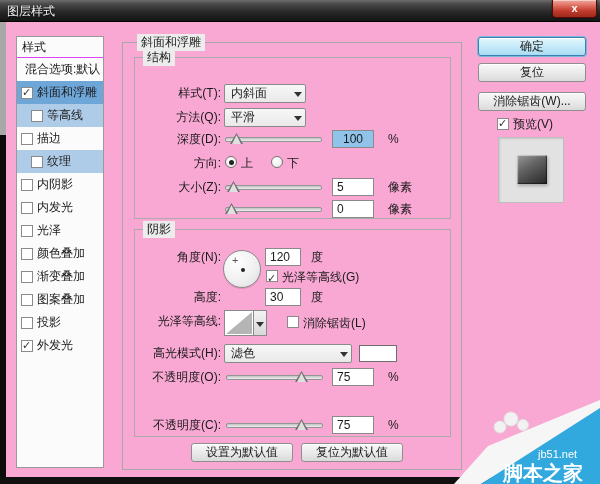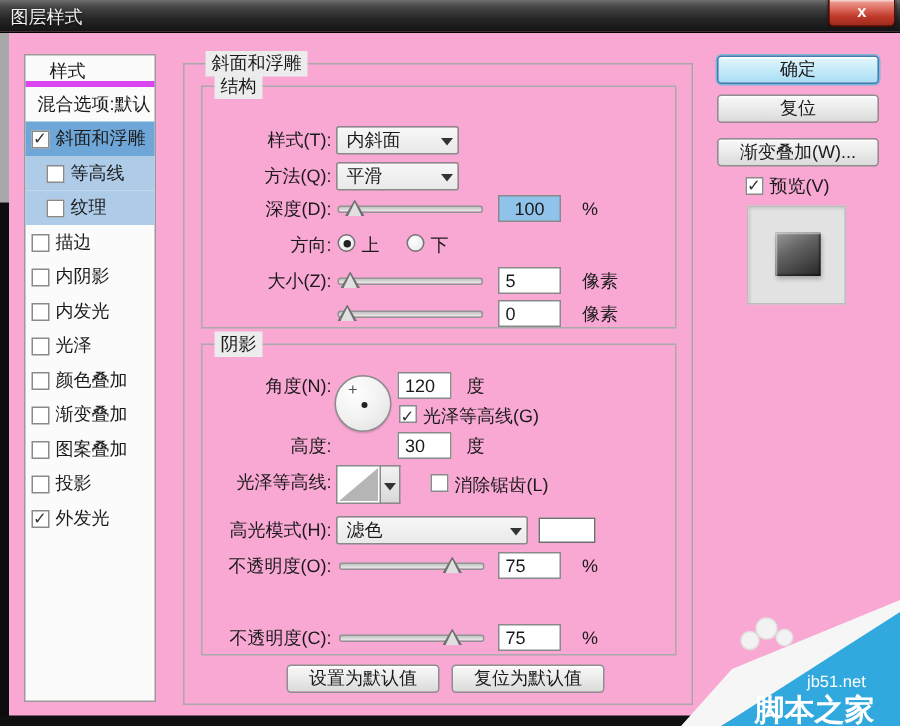--- a/index.html
+++ b/index.html
@@ -19,21 +19,21 @@
     box-shadow:inset 0 1px 0 rgba(255,255,255,.45), 0 0 2px rgba(0,0,0,.6); cursor:pointer; }
 
   
   .edge-left-gray { position:absolute; left:0; top:22px; width:6px; height:113px; background:#a8a8a8; }
   .edge-left-black { position:absolute; left:0; top:135px; width:6px; height:349px; background:#0c0c0c; }
   .edge-bottom { position:absolute; left:0; top:477px; width:600px; height:7px; background:#101010; }
 
   
   .listbox { position:absolute; left:16px; top:36px; width:88px; height:432px;
     background:#fbfbfb; border:1px solid #9a9a9a; }
-  .lb-header { height:21px; line-height:20px; padding-left:16px; border-bottom:4px solid #d946ef; }
+  .lb-header { height:21px; line-height:20px; padding-left:5px; border-bottom:1px solid #d946ef; }
   .sb-item { position:relative; display:flex; align-items:center; height:23px; padding-left:4px; cursor:pointer; }
   .sb-item.sub { padding-left:14px; }
   .sb-item.selected { background:#6ea6d8; }
   .sb-item.subhl { background:#aecbe8; }
   .sb-label { margin-left:4px; white-space:nowrap; }
 
   
   .cb { position:relative; width:12px; height:12px; background:#fff; border:1px solid #8a8a8a;
     flex:none; display:inline-block; }
   .cb.on::after { content:"✓"; position:absolute; left:0px; top:-2px; font-size:11px; font-weight:bold; color:#333; }
@@ -122,27 +122,27 @@
       <span class="sb-label">混合选项:默认</span>
     </div>
     <div class="sb-item selected">
       <span class="cb on"></span>
       <span class="sb-label">斜面和浮雕</span>
     </div>
     <div class="sb-item sub subhl">
       <span class="cb"></span>
       <span class="sb-label">等高线</span>
     </div>
+    <div class="sb-item">
+      <span class="cb"></span>
+      <span class="sb-label">描边</span>
+    </div>
     <div class="sb-item sub subhl">
       <span class="cb"></span>
       <span class="sb-label">纹理</span>
-    </div>
-    <div class="sb-item">
-      <span class="cb"></span>
-      <span class="sb-label">描边</span>
     </div>
     <div class="sb-item">
       <span class="cb"></span>
       <span class="sb-label">内阴影</span>
     </div>
     <div class="sb-item">
       <span class="cb"></span>
       <span class="sb-label">内发光</span>
     </div>
     <div class="sb-item">
@@ -289,21 +289,21 @@
         <span class="unit" style="left:253px;">%</span>
       </div>
     </div>
 
     <div class="btn" style="left:68px; top:400px; width:102px;">设置为默认值</div>
     <div class="btn" style="left:178px; top:400px; width:102px;">复位为默认值</div>
   </div>
 
   <div class="btn btn-default" style="left:478px; top:37px; width:108px;">确定</div>
   <div class="btn" style="left:478px; top:63px; width:108px;">复位</div>
-  <div class="btn" style="left:478px; top:92px; width:108px;">渐变叠加(W)...</div>
+  <div class="btn" style="left:478px; top:92px; width:108px;">消除锯齿(W)...</div>
 
   <span class="cb on" style="position:absolute; left:497px; top:118px;"></span>
   <span style="position:absolute; left:513px; top:116px;">预览(V)</span>
 
   <div class="preview-panel">
     <div class="preview-square"></div>
   </div>
 
   <svg class="wm" viewBox="0 0 150 84">
     <polygon points="4,84 38,46 150,0 150,12 31,84" fill="#f6f6f6"></polygon>

